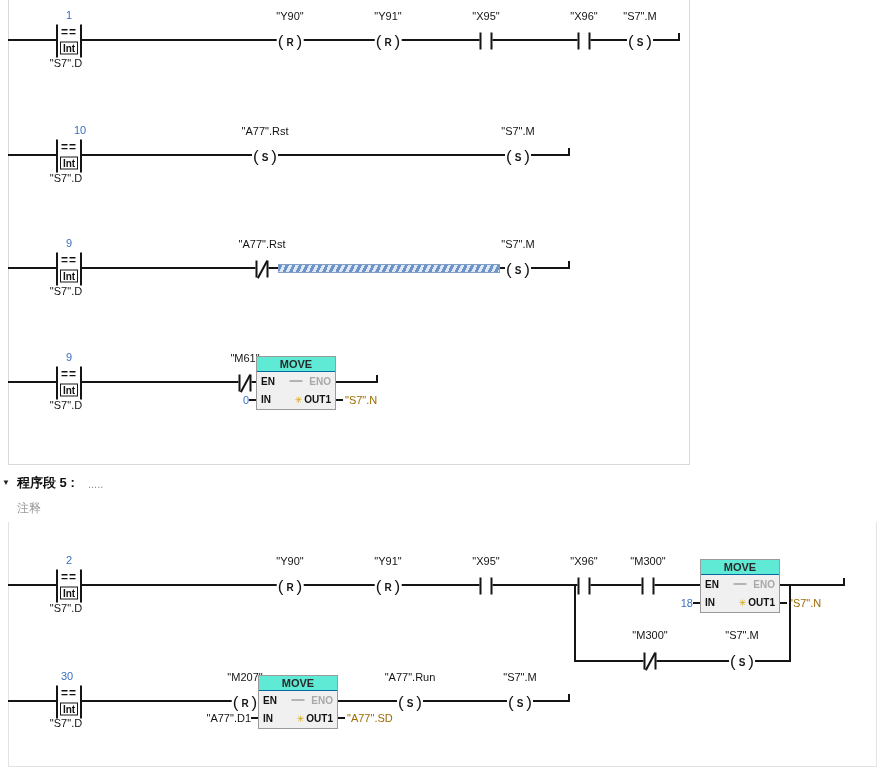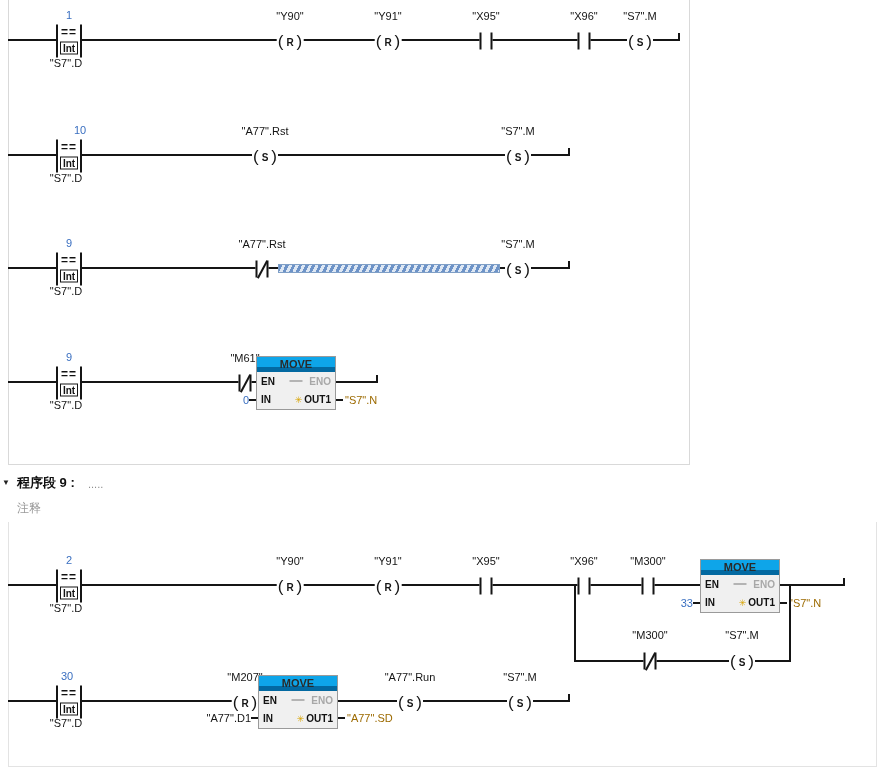--- a/index.html
+++ b/index.html
@@ -19,21 +19,21 @@
   .cmp .op{display:block;font-weight:700;font-size:12px;line-height:11px;letter-spacing:1px}
   .cmp .typ{display:inline-block;font-weight:700;font-size:10px;line-height:11px;border:1px solid #151515;padding:0 2px;margin-top:2px;background:#fff}
   .contact{position:absolute;transform:translate(-50%,-50%);width:13px;height:17px;background:#fff;border-left:2px solid #151515;border-right:2px solid #151515}
   .contact.nc::after{content:"";position:absolute;left:50%;top:50%;width:20px;height:2px;background:#151515;transform:translate(-50%,-50%) rotate(-62deg)}
   .coil{position:absolute;transform:translate(-50%,-50%);background:#fff;display:flex;align-items:center;font-size:17px;line-height:17px;padding:0 1px;color:#151515}
   .coil::before{content:"("}
   .coil::after{content:")"}
   .coil .letter{font-size:10px;font-weight:700;margin:0 3px;transform:translateY(1px)}
   .sel{position:absolute;height:9px;border:1px solid #7f9fc6;background:repeating-linear-gradient(115deg,#6d93c8 0 3px,#dde7f3 3px 6px)}
   .mbox{position:absolute;width:80px;height:54px;background:#f0f0f0;border:1px solid #9a9a9a}
-  .mbox .hd{height:15px;line-height:15px;text-align:center;font-weight:700;font-size:11px;background:#0ea5e9;border-bottom:5px solid #0369a1;color:#2a2a2a}
+  .mbox .hd{height:15px;line-height:15px;text-align:center;font-weight:700;font-size:11px;background:#5eead4;border-bottom:1px solid #0369a1;color:#2a2a2a}
   .mbox .row{position:relative;height:18px}
   .mbox .row .l{position:absolute;left:4px;top:50%;transform:translateY(-50%);font-size:10px;font-weight:700}
   .mbox .row .r{position:absolute;right:4px;top:50%;transform:translateY(-50%);font-size:10px;font-weight:700;display:flex;align-items:center}
   .mbox .row .dash{position:absolute;left:50%;top:50%;transform:translate(-50%,-50%);width:13px;height:2px;background:#b4b4b4}
   .eno{color:#a8a8a8}
   .star{color:#d7a300;font-size:9px;margin-right:2px}
   .tri{position:absolute;font-size:8px;color:#222}
   .nettitle{position:absolute;font-size:13px;font-weight:700;color:#101010;white-space:nowrap}
   .dots{position:absolute;font-size:11px;color:#8f8f8f}
   .comment{position:absolute;font-size:12px;color:#9a9a9a}
@@ -129,21 +129,21 @@
           <span>OUT1</span>
         </span>
     </div>
   </div>
   <span class="inval" style="left:249px;top:394px">0</span>
   <div class="wh" style="left:249px;top:399px;width:7px"></div>
   <div class="wh" style="left:336px;top:399px;width:7px"></div>
   <span class="outop" style="left:345px;top:394px">"S7".N</span>
 
   <span class="tri" style="left:2px;top:478px">▼</span>
-  <span class="nettitle" style="left:17px;top:474px">程序段 9 :</span>
+  <span class="nettitle" style="left:17px;top:474px">程序段 5 :</span>
   <span class="dots" style="left:88px;top:478px">.....</span>
   <span class="comment" style="left:17px;top:500px">注释</span>
 
   <div class="wh" style="left:8px;top:584px;width:692px"></div>
   <div class="wh" style="left:780px;top:584px;width:65px"></div>
   <div class="tick" style="left:843px;top:578px"></div>
   <span class="num" style="left:69px;top:554px">2</span>
   <div class="cmp" style="left:69px;top:586px">
     <span class="op">==</span>
     <span class="typ">Int</span>
@@ -171,21 +171,21 @@
       <span class="r eno">ENO</span>
     </div>
     <div class="row">
       <span class="l">IN</span>
       <span class="r">
           <span class="star">✳</span>
           <span>OUT1</span>
         </span>
     </div>
   </div>
-  <span class="inval" style="left:693px;top:597px">33</span>
+  <span class="inval" style="left:693px;top:597px">18</span>
   <div class="wh" style="left:693px;top:602px;width:7px"></div>
   <div class="wh" style="left:780px;top:602px;width:7px"></div>
   <span class="outop" style="left:789px;top:597px">"S7".N</span>
 
   <div class="wv" style="left:574px;top:584px;height:78px"></div>
   <div class="wv" style="left:789px;top:584px;height:78px"></div>
   <div class="wh" style="left:574px;top:660px;width:217px"></div>
   <span class="lbl" style="left:650px;top:629px">"M300"</span>
   <div class="contact nc" style="left:650px;top:661px"></div>
   <span class="lbl" style="left:742px;top:629px">"S7".M</span>

